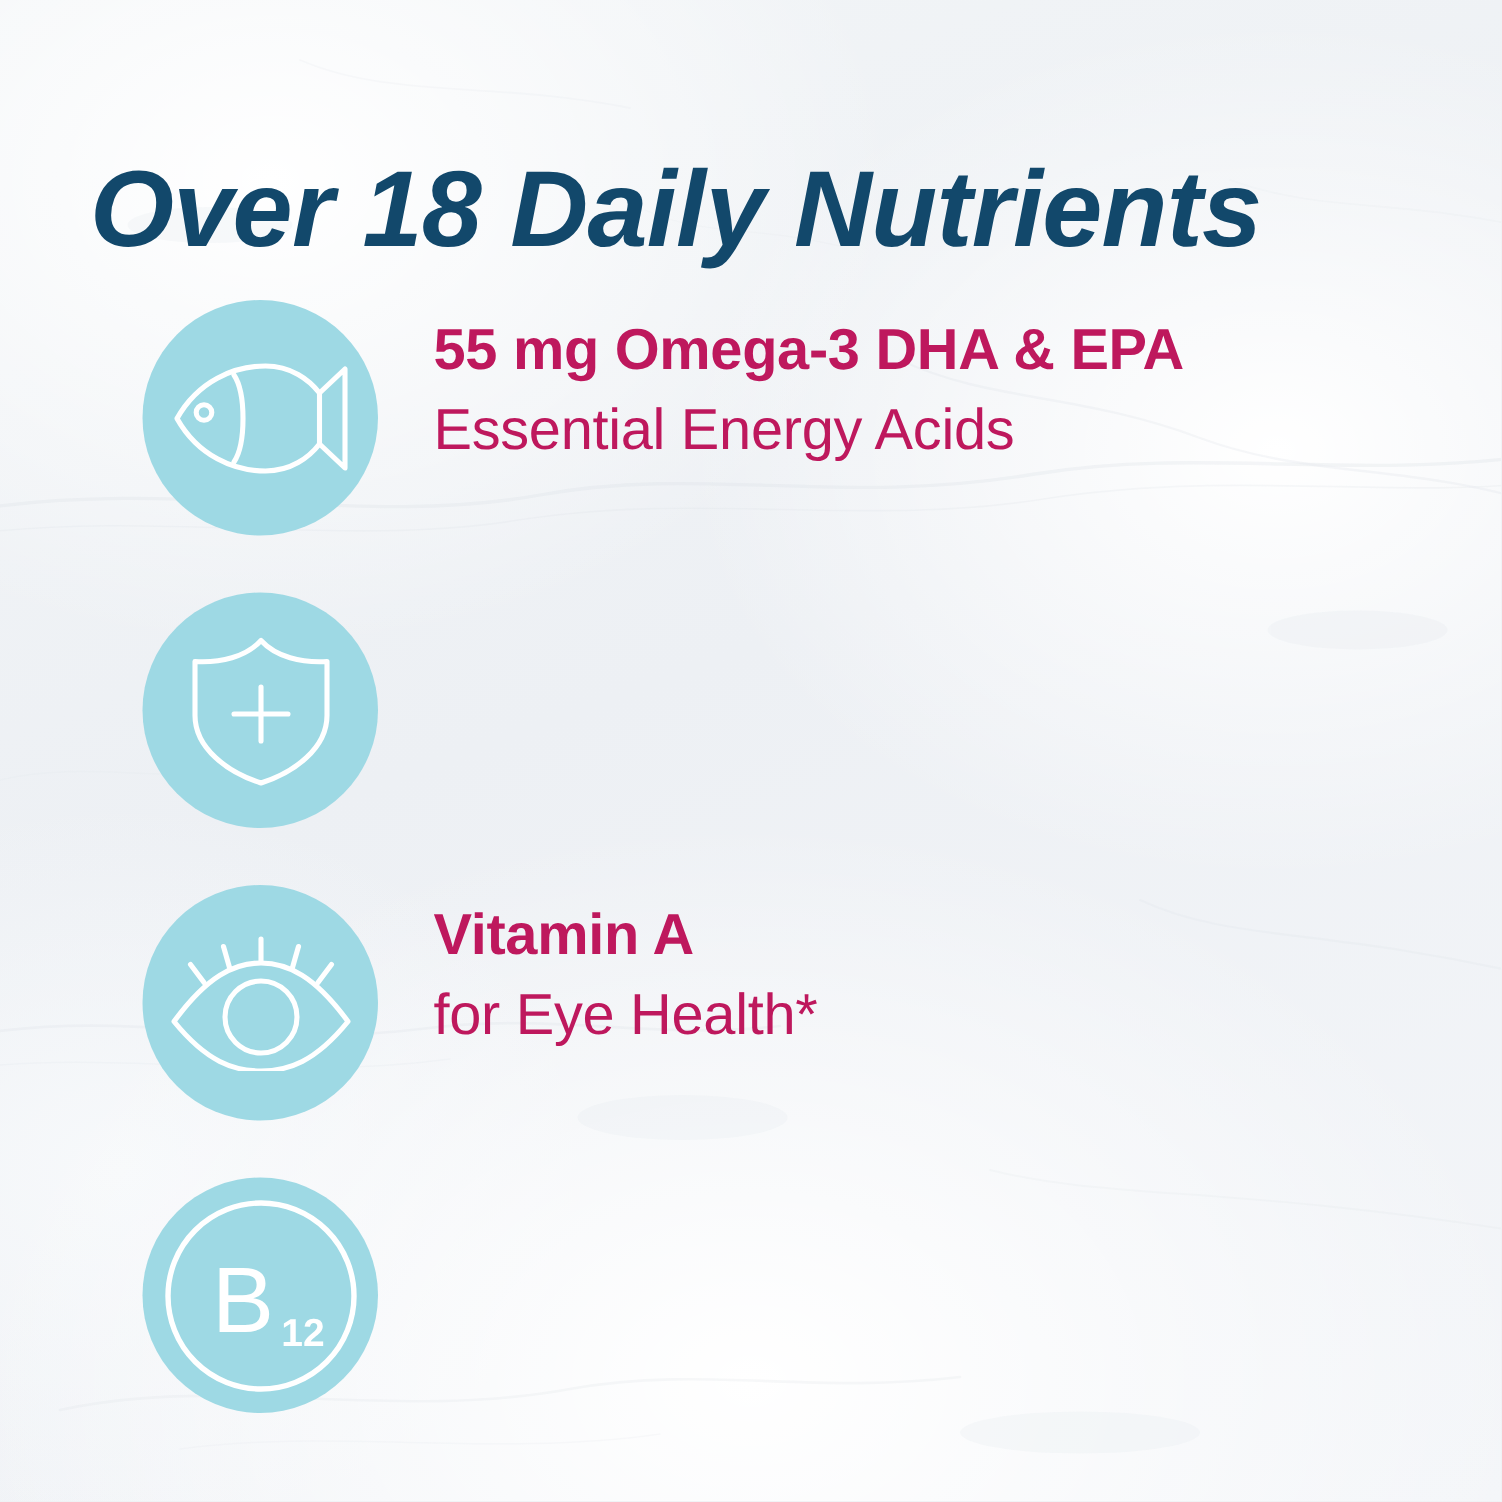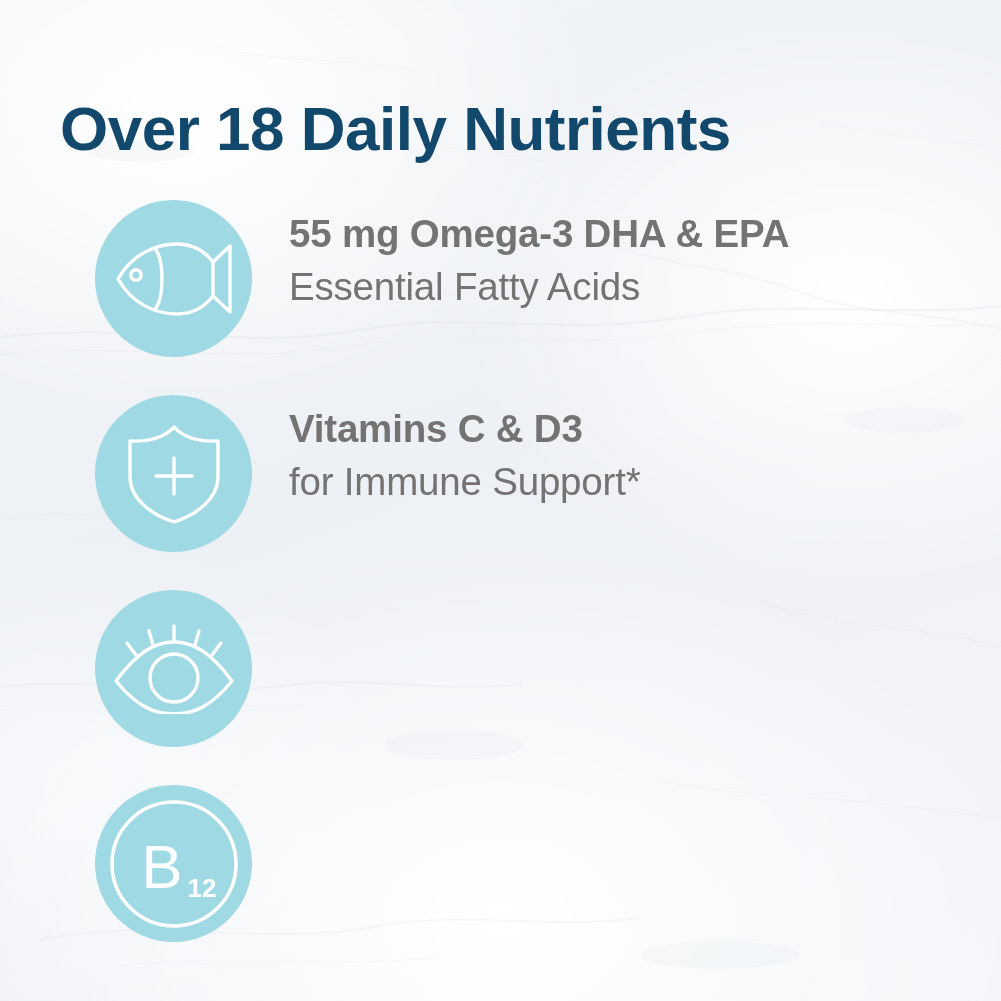--- a/index.html
+++ b/index.html
@@ -40,25 +40,26 @@
   }
   .marble-veins svg { display:block; width:100%; height:100%; }
 
   
   .headline {
     position: absolute;
     left: 60px;
     top: 56px;
     width: 900px;
     color: #12486b;
-    font-size: 62px;
+    font-size: 72px;
     font-weight: bold;
     letter-spacing: -0.5px;
     line-height: 1.0;
     white-space: nowrap;
+    font-style: italic;
   }
 
   
   .rows {
     position: absolute;
     left: 0;
     top: 181px;
     width: 1001px;
   }
   .row {
@@ -78,21 +79,21 @@
     display: flex;
     align-items: center;
     justify-content: center;
   }
   .icon-badge svg { display: block; }
 
   .row-text {
     position: absolute;
     left: 289px;
     top: 26px;
-    color: #737373;
+    color: #be185d;
     width: 700px;
   }
   .line-1 {
     font-size: 38.5px;
     font-weight: bold;
     line-height: 53px;
     letter-spacing: -0.2px;
     white-space: nowrap;
   }
   .line-2 {
@@ -148,58 +149,58 @@
               <path d="M4,43 C18,18 42,8 63,8 C80,8 92,17 99,26 L99,60 C92,69 80,78 63,78 C42,78 18,68 4,43 Z"></path>
               <path d="M99,26 L116,10 L116,76 L99,60"></path>
               <path d="M42,14 C50,26 50,60 42,72"></path>
               <circle cx="22" cy="39" r="5.2"></circle>
             </g>
           </svg>
         </span>
       </div>
       <div class="row-text">
         <div class="line-1">55 mg Omega-3 DHA &amp; EPA</div>
-        <div class="line-2">Essential Fatty Acids</div>
+        <div class="line-2">Essential Energy Acids</div>
       </div>
     </div>
 
     <div class="row">
       <div class="icon-badge">
         <span>
           <svg width="100" height="104" viewBox="0 0 100 104" xmlns="http://www.w3.org/2000/svg">
             <g fill="none" stroke="#ffffff" stroke-width="3.4" stroke-linecap="round" stroke-linejoin="round">
               <path d="M50,5 C40,16 23,20 6,19 L6,55 C6,77 28,93 50,100 C72,93 94,77 94,55 L94,19 C77,20 60,16 50,5 Z"></path>
               <path d="M50,36 L50,72"></path>
               <path d="M32,54 L68,54"></path>
             </g>
           </svg>
         </span>
-      </div>
-      <div class="row-text">
-        <div class="line-1">Vitamins C &amp; D3</div>
-        <div class="line-2">for Immune Support*</div>
       </div>
     </div>
 
     <div class="row">
       <div class="icon-badge">
         <span>
           <svg width="124" height="90" viewBox="0 0 124 90" xmlns="http://www.w3.org/2000/svg">
             <g fill="none" stroke="#ffffff" stroke-width="3.4" stroke-linecap="round" stroke-linejoin="round">
               <path d="M4,57 C26,27 44,18 62,18 C80,18 98,27 120,57 C98,84 80,90 62,90 C44,90 26,84 4,57 Z"></path>
               <circle cx="62" cy="54" r="24"></circle>
               <path d="M62,2 L62,17"></path>
               <path d="M37,7 L41,21"></path>
               <path d="M87,7 L83,21"></path>
               <path d="M15,19 L24,31"></path>
               <path d="M109,19 L100,31"></path>
             </g>
           </svg>
         </span>
       </div>
+      <div class="row-text">
+        <div class="line-1">Vitamin A</div>
+        <div class="line-2">for Eye Health*</div>
+      </div>
     </div>
 
     <div class="row">
       <div class="icon-badge">
         <span>
           <svg width="132" height="132" viewBox="0 0 132 132" xmlns="http://www.w3.org/2000/svg">
             <circle cx="66" cy="66" r="62" fill="none" stroke="#ffffff" stroke-width="3.6"></circle>
             <text x="54" y="90" font-family="Liberation Sans, sans-serif" font-size="62" fill="#ffffff" text-anchor="middle">B</text>
             <text x="94" y="99" font-family="Liberation Sans, sans-serif" font-size="26" font-weight="bold" fill="#ffffff" text-anchor="middle">12</text>
           </svg>

